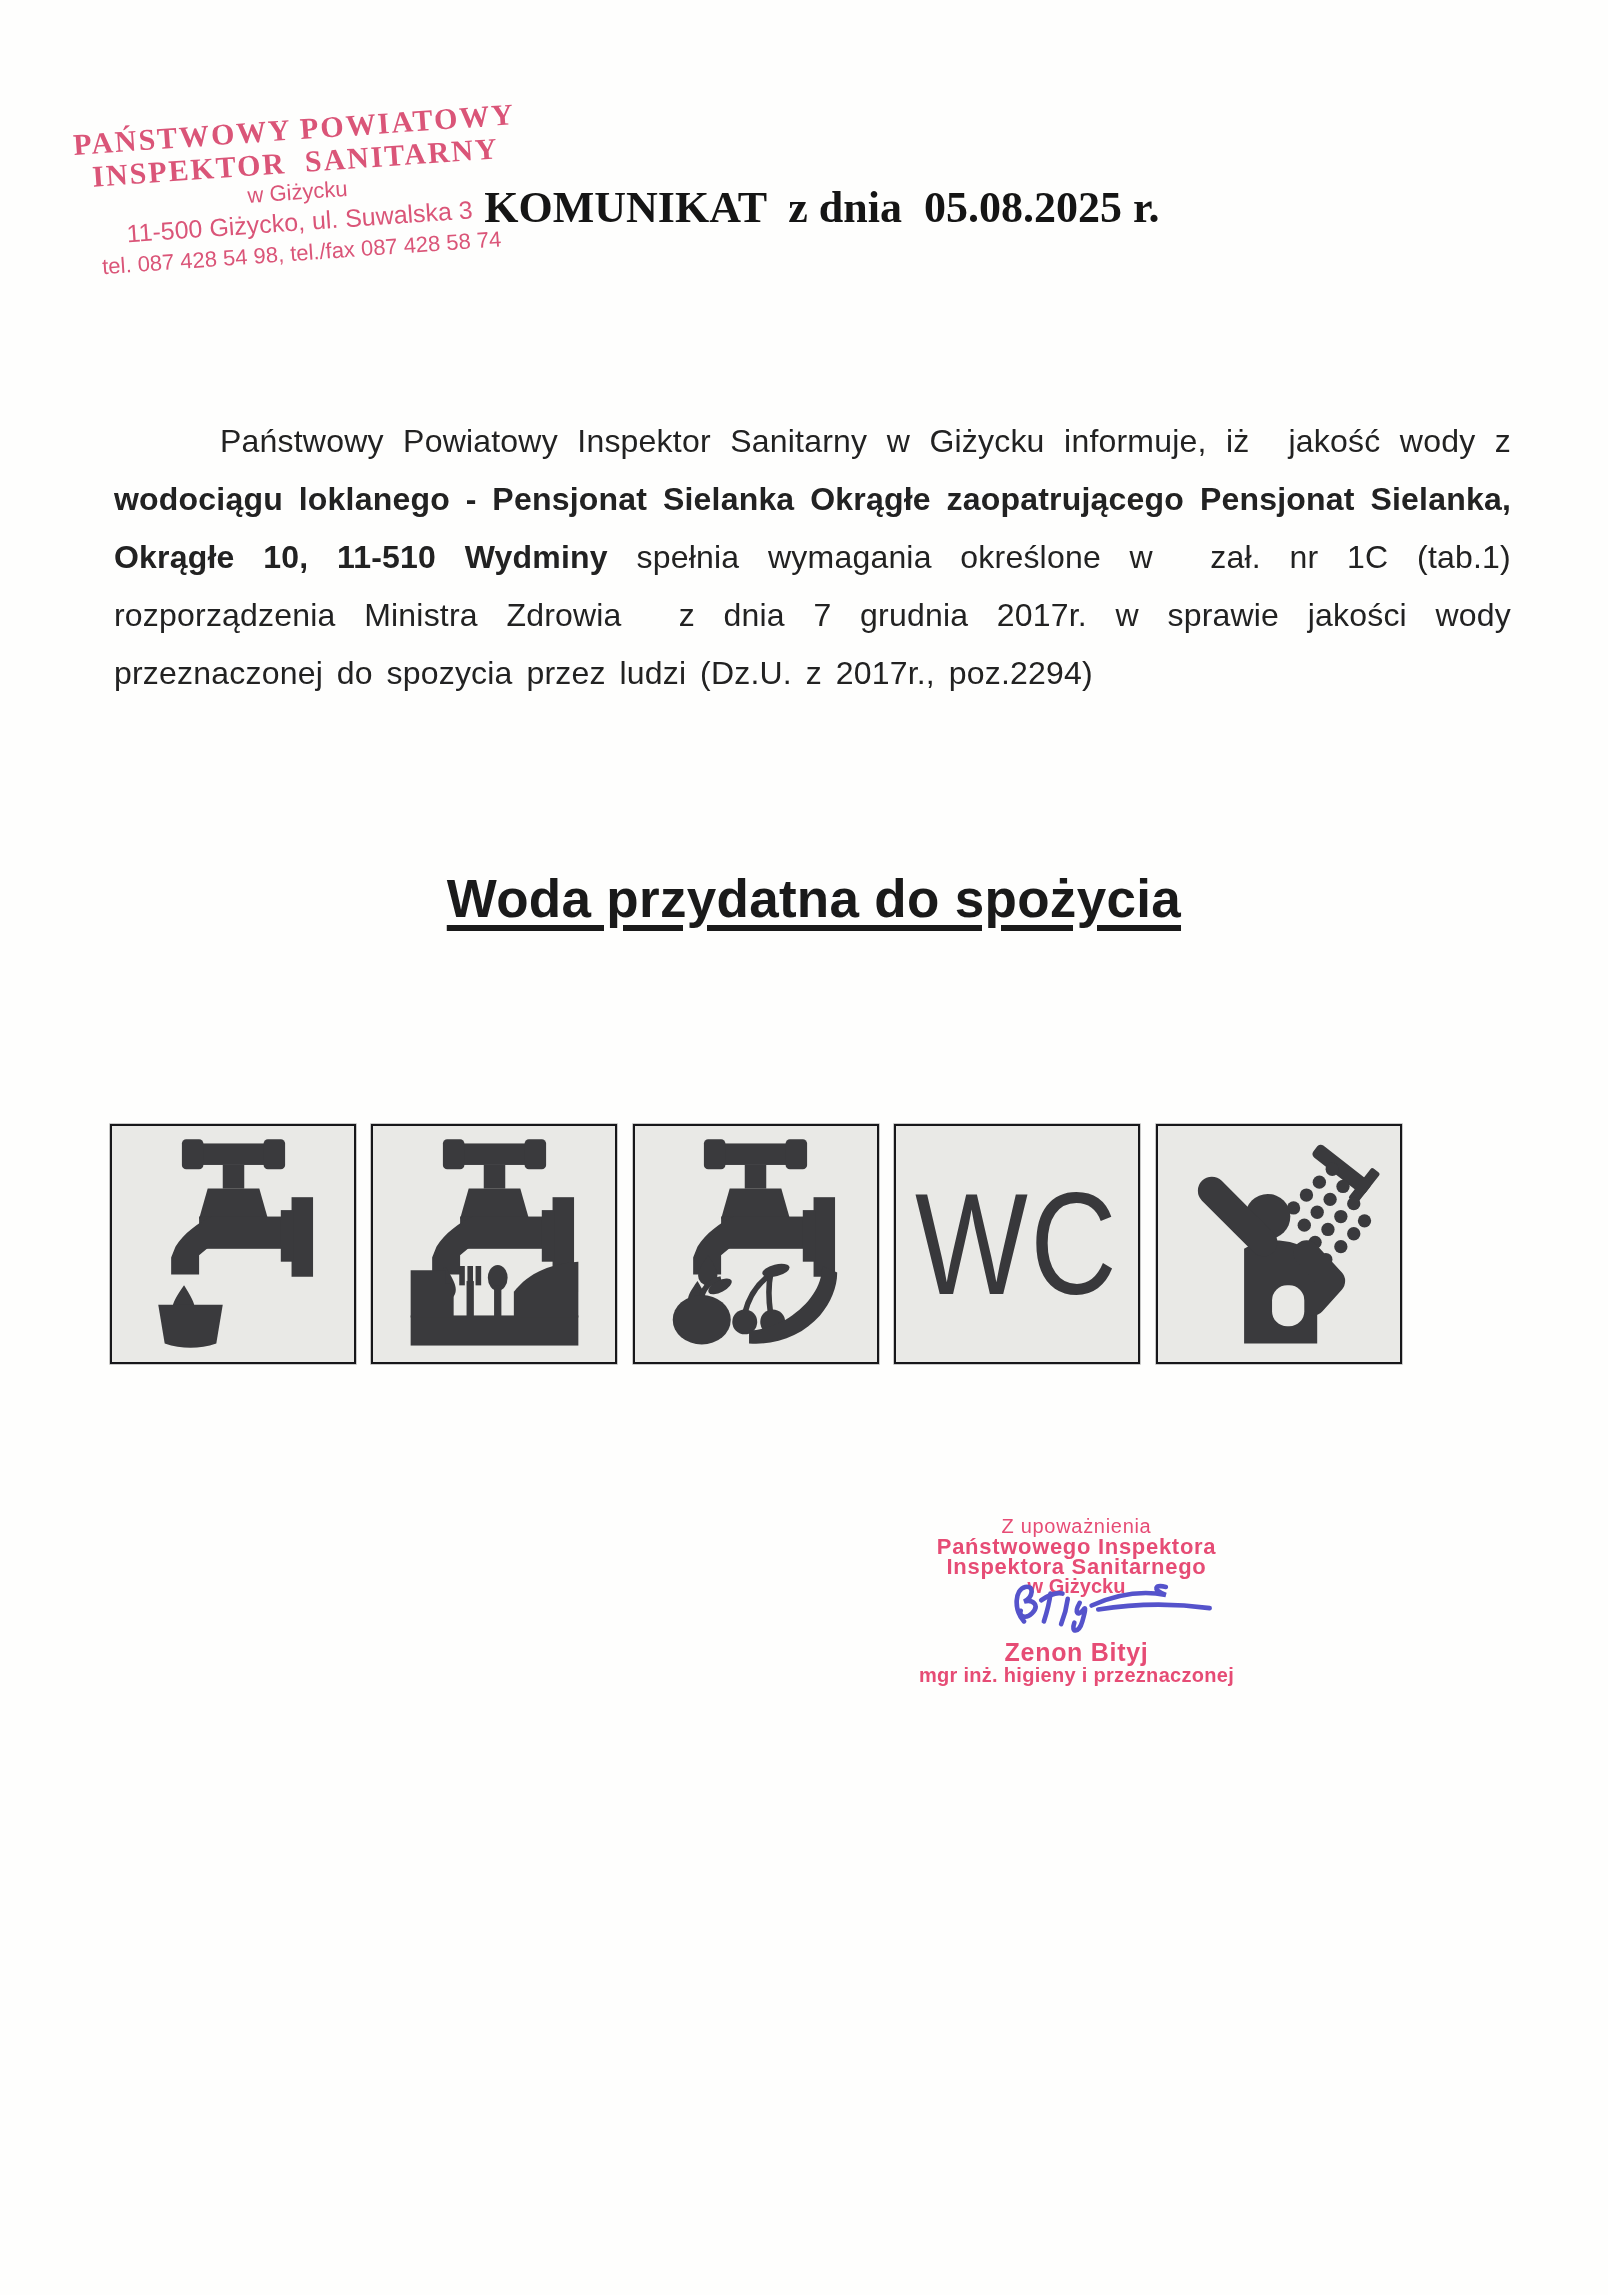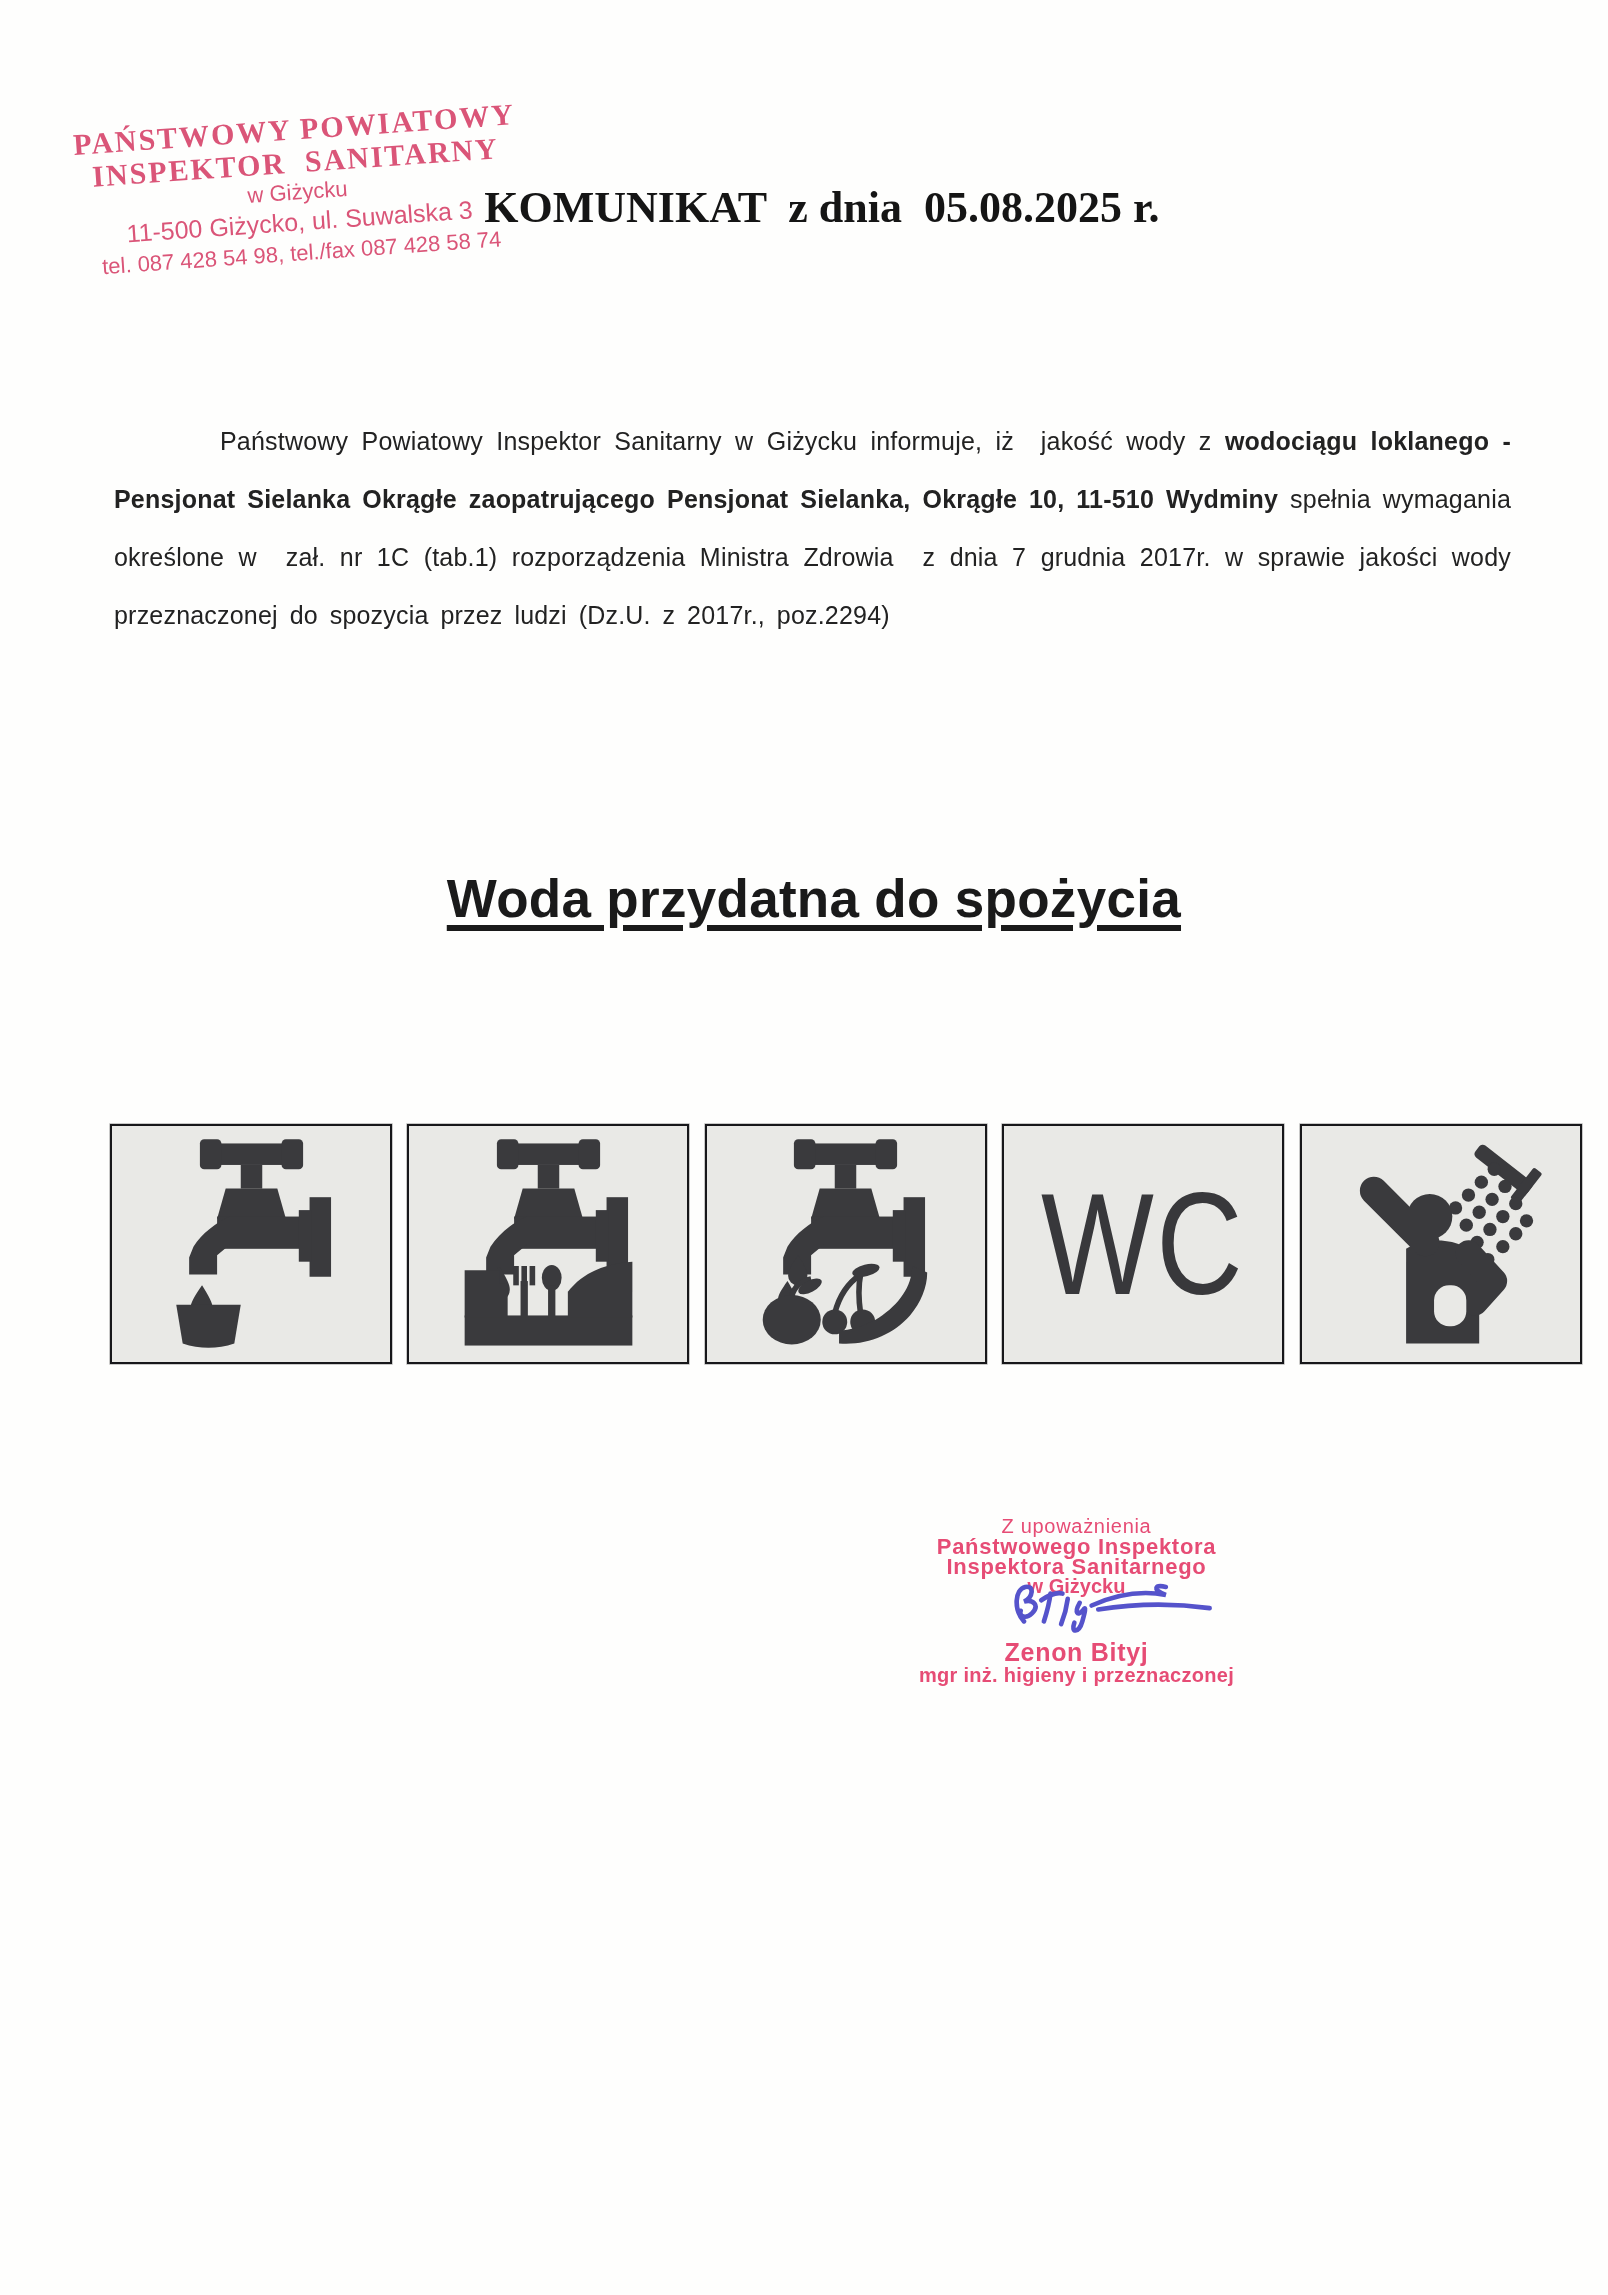--- a/index.html
+++ b/index.html
@@ -32,42 +32,42 @@
     position:absolute;top:184px;left:0;width:100%;margin:0;
     text-align:center;transform:translateX(17.4px);
     font-family:"Liberation Serif",serif;font-weight:700;
     font-size:44px;line-height:47px;color:#151515;
     white-space:pre;letter-spacing:0;
   }
 
   
   .body-par{
     position:absolute;left:114px;right:98px;top:412px;margin:0;
-    font-size:25px;line-height:58px;color:#222;
+    font-size:32px;line-height:58px;color:#222;
     text-align:justify;text-indent:106px;
     white-space:pre-wrap;word-spacing:4.7px;letter-spacing:0.2px;
   }
   .seg-bold{font-weight:700;}
 
   
   .main-heading{
     position:absolute;top:868px;left:0;width:100%;margin:0;
     text-align:center;transform:translateX(9.4px);
     font-size:53px;line-height:61px;font-weight:700;color:#1a1a1a;
     text-decoration:underline;text-decoration-thickness:6px;text-underline-offset:8px;
     letter-spacing:0.3px;
   }
 
   
   .picto-row{
     position:absolute;left:110px;top:1124px;
     display:flex;gap:15.4px;color:#3a3a3d;
   }
   .picto{
-    width:282px;height:240px;box-sizing:border-box;
+    width:246px;height:240px;box-sizing:border-box;
     background:#e9e9e6;border:2.7px solid #17171a;
     display:flex;align-items:center;justify-content:center;
     box-shadow:0 0 0 0.7px #44444466;
   }
   .picto svg{width:215px;height:215px;display:block;}
   .picto svg .g{fill:currentColor;}
   .picto svg .stroke{stroke:currentColor;fill:none;}
   .wc-text{
     font-size:130px;font-weight:500;letter-spacing:2.7px;color:#38383b;
     transform:scale(.92,1.12);line-height:1;

